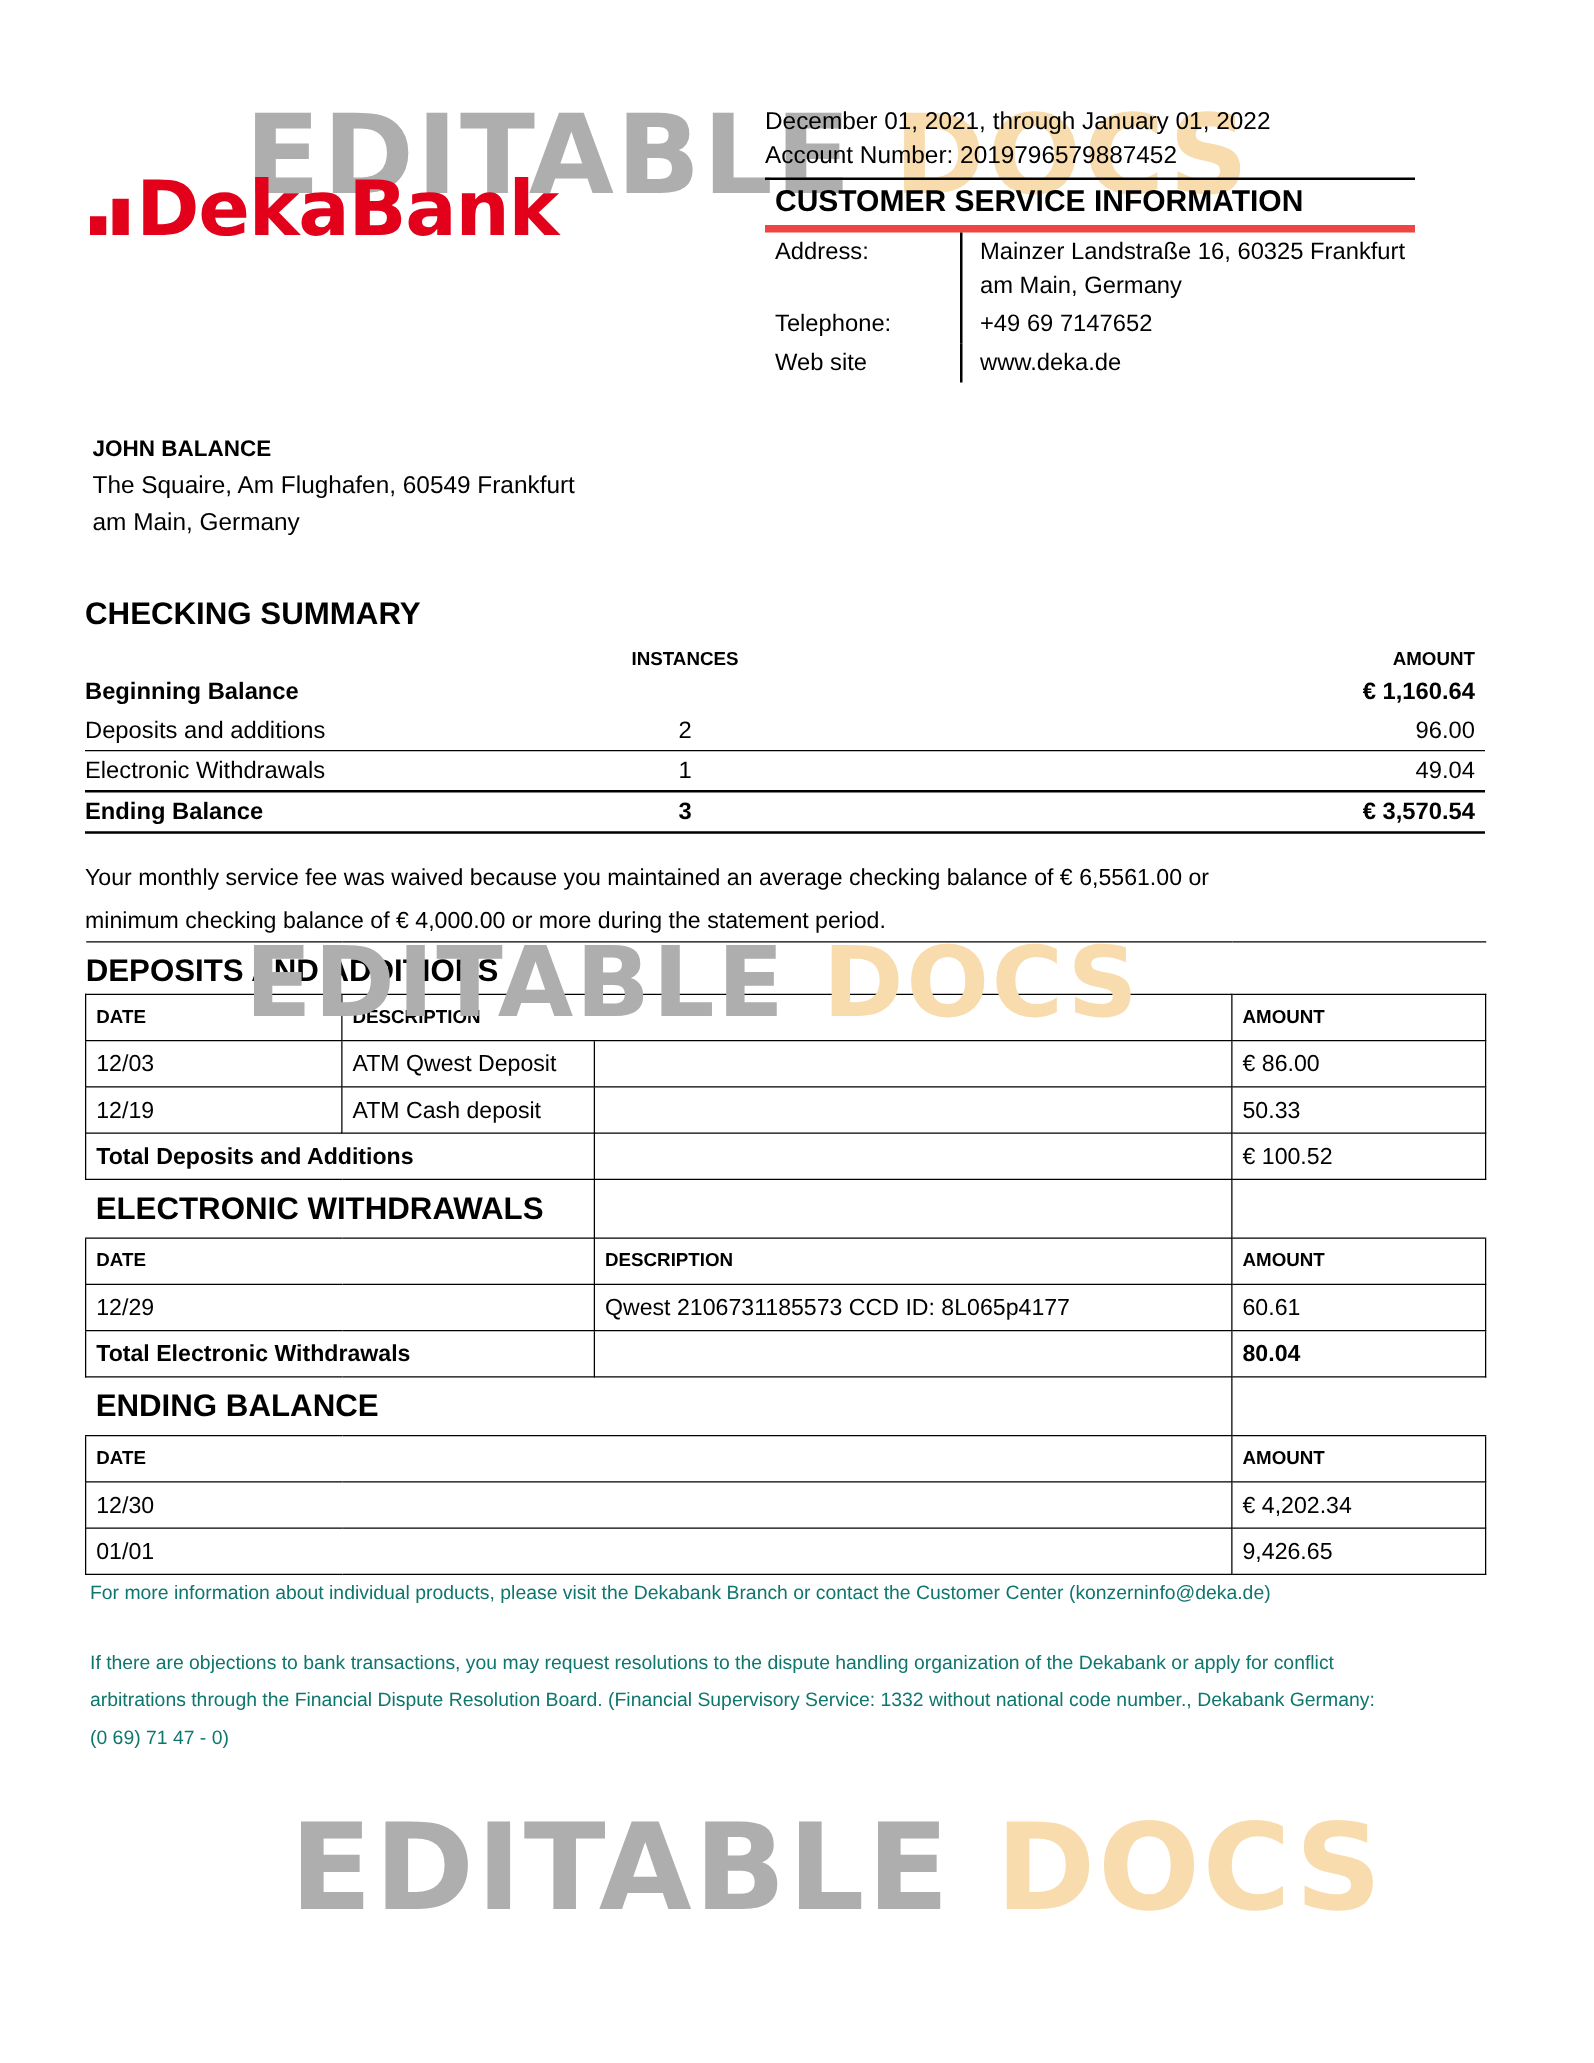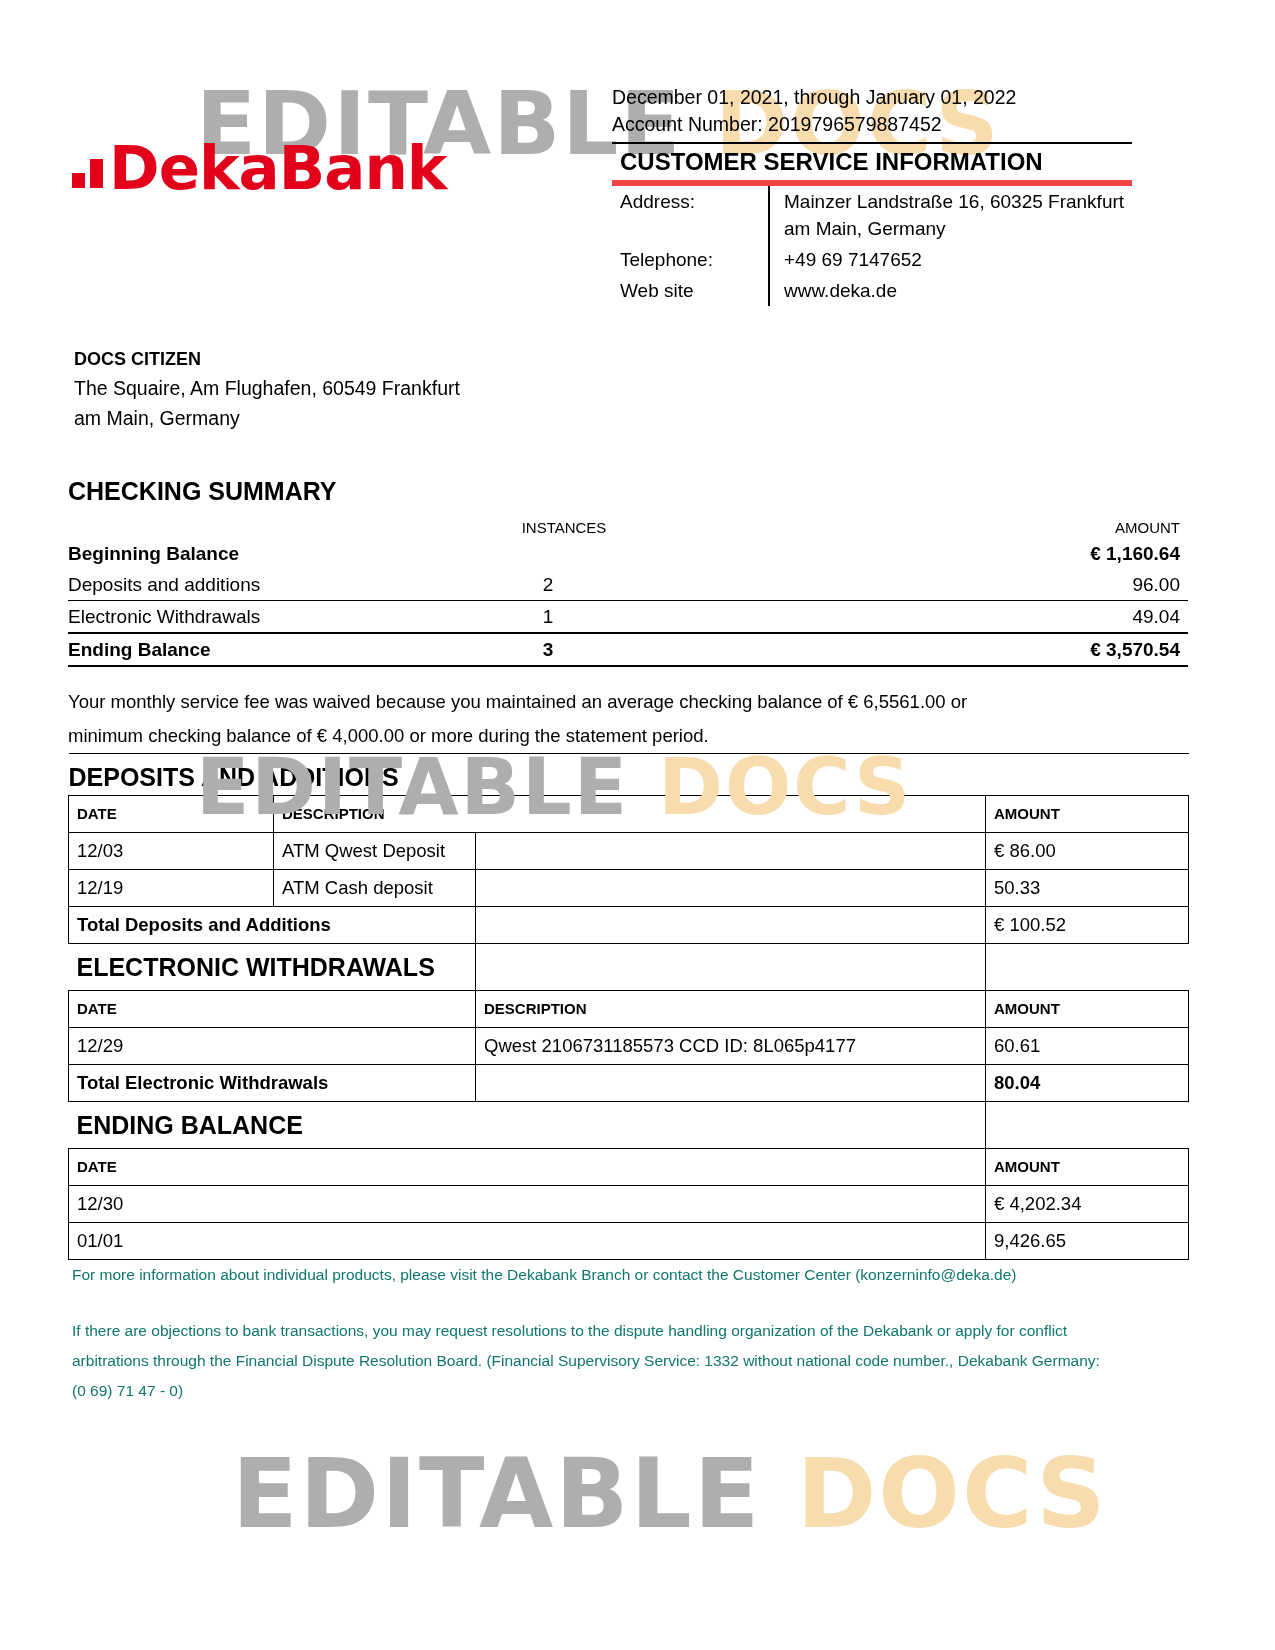--- a/index.html
+++ b/index.html
@@ -148,24 +148,23 @@
     font-size: 25px;
     font-weight: 700;
     margin: 0;
     line-height: 34px;
   }
 
   
   .sum-head {
     display: flex;
     font-size: 15px;
-    font-weight: 400;
+    font-weight: 700;
     margin-top: 10px;
     line-height: 20px;
-    gap: 16px;
   }
   .sum-head .c-lbl { flex: 0 0 380px; }
   .sum-head .c-inst { flex: 0 0 200px; text-align: center; }
   .sum-head .c-amt { flex: 1; text-align: right; padding-right: 8px; }
 
   .sum-row {
     display: flex;
     font-size: 19px;
     line-height: 29px;
     padding: 1px 0;
@@ -264,21 +263,21 @@
       </tr>
       <tr>
         <td class="lbl">Web site</td>
         <td class="val">www.deka.de</td>
       </tr>
     </tbody>
       </table>
   </div>
 
   <div class="recipient">
-    <div class="nm">DOCS CITIZEN</div>
+    <div class="nm">JOHN BALANCE</div>
     <div class="addr">The Squaire, Am Flughafen, 60549 Frankfurt</div>
     <div class="addr">am Main, Germany</div>
   </div>
 
   <div class="body-area">
 
     <h2 class="sect">CHECKING SUMMARY</h2>
 
     <div class="sum-head">
       <div class="c-lbl"></div>

